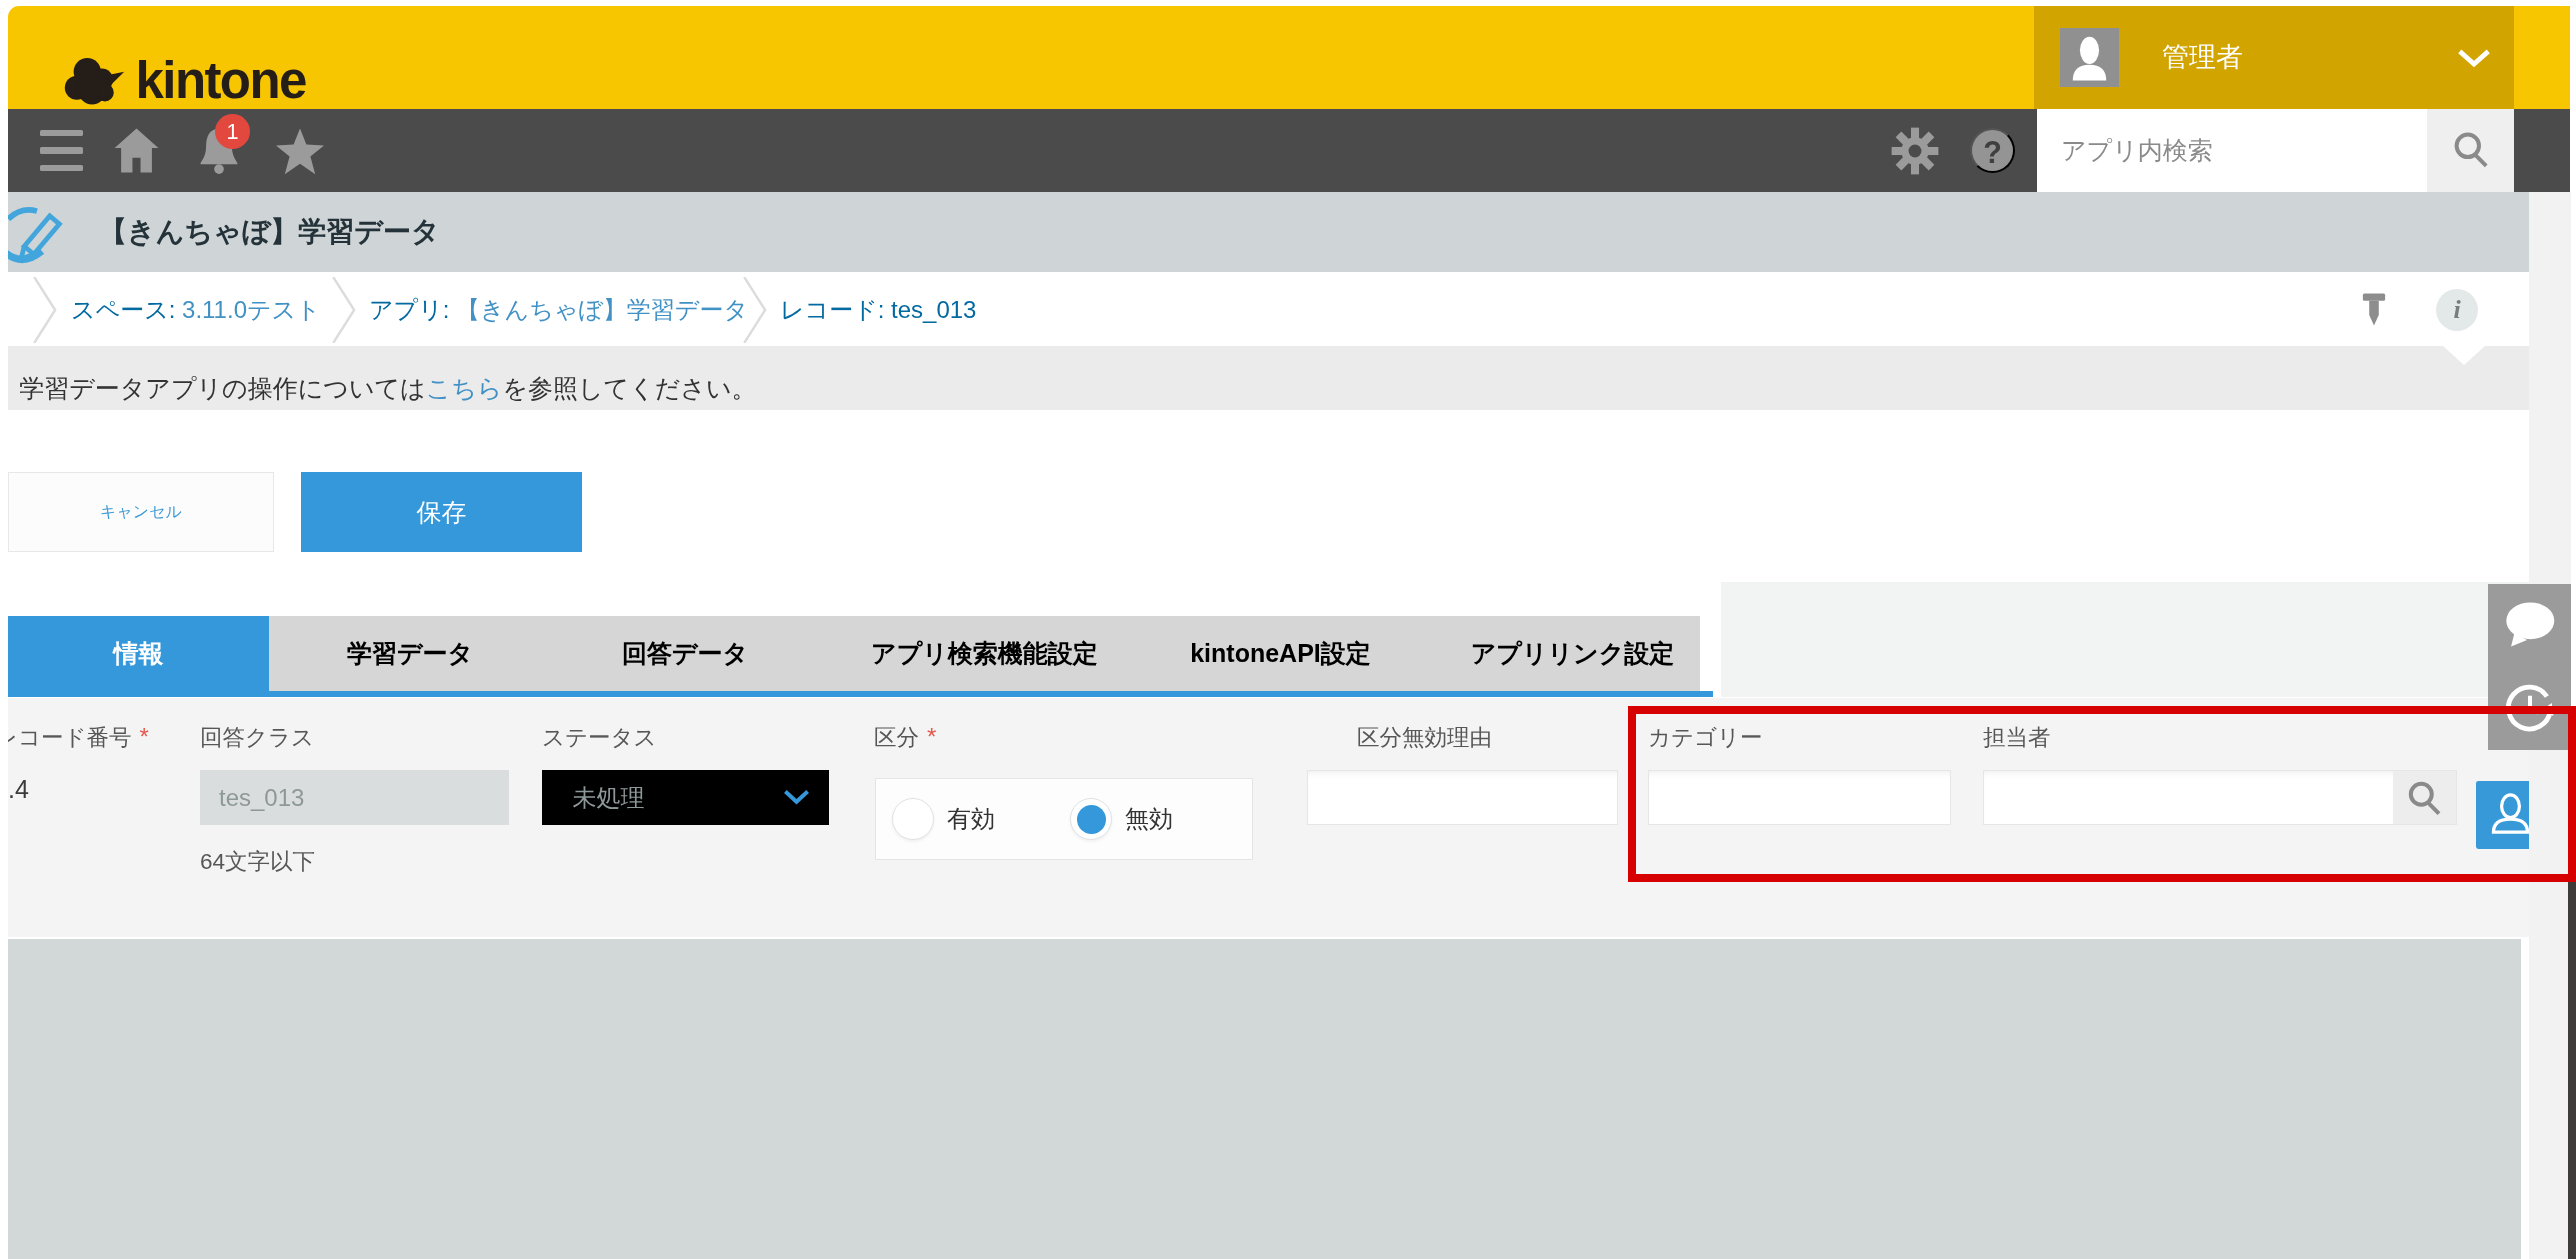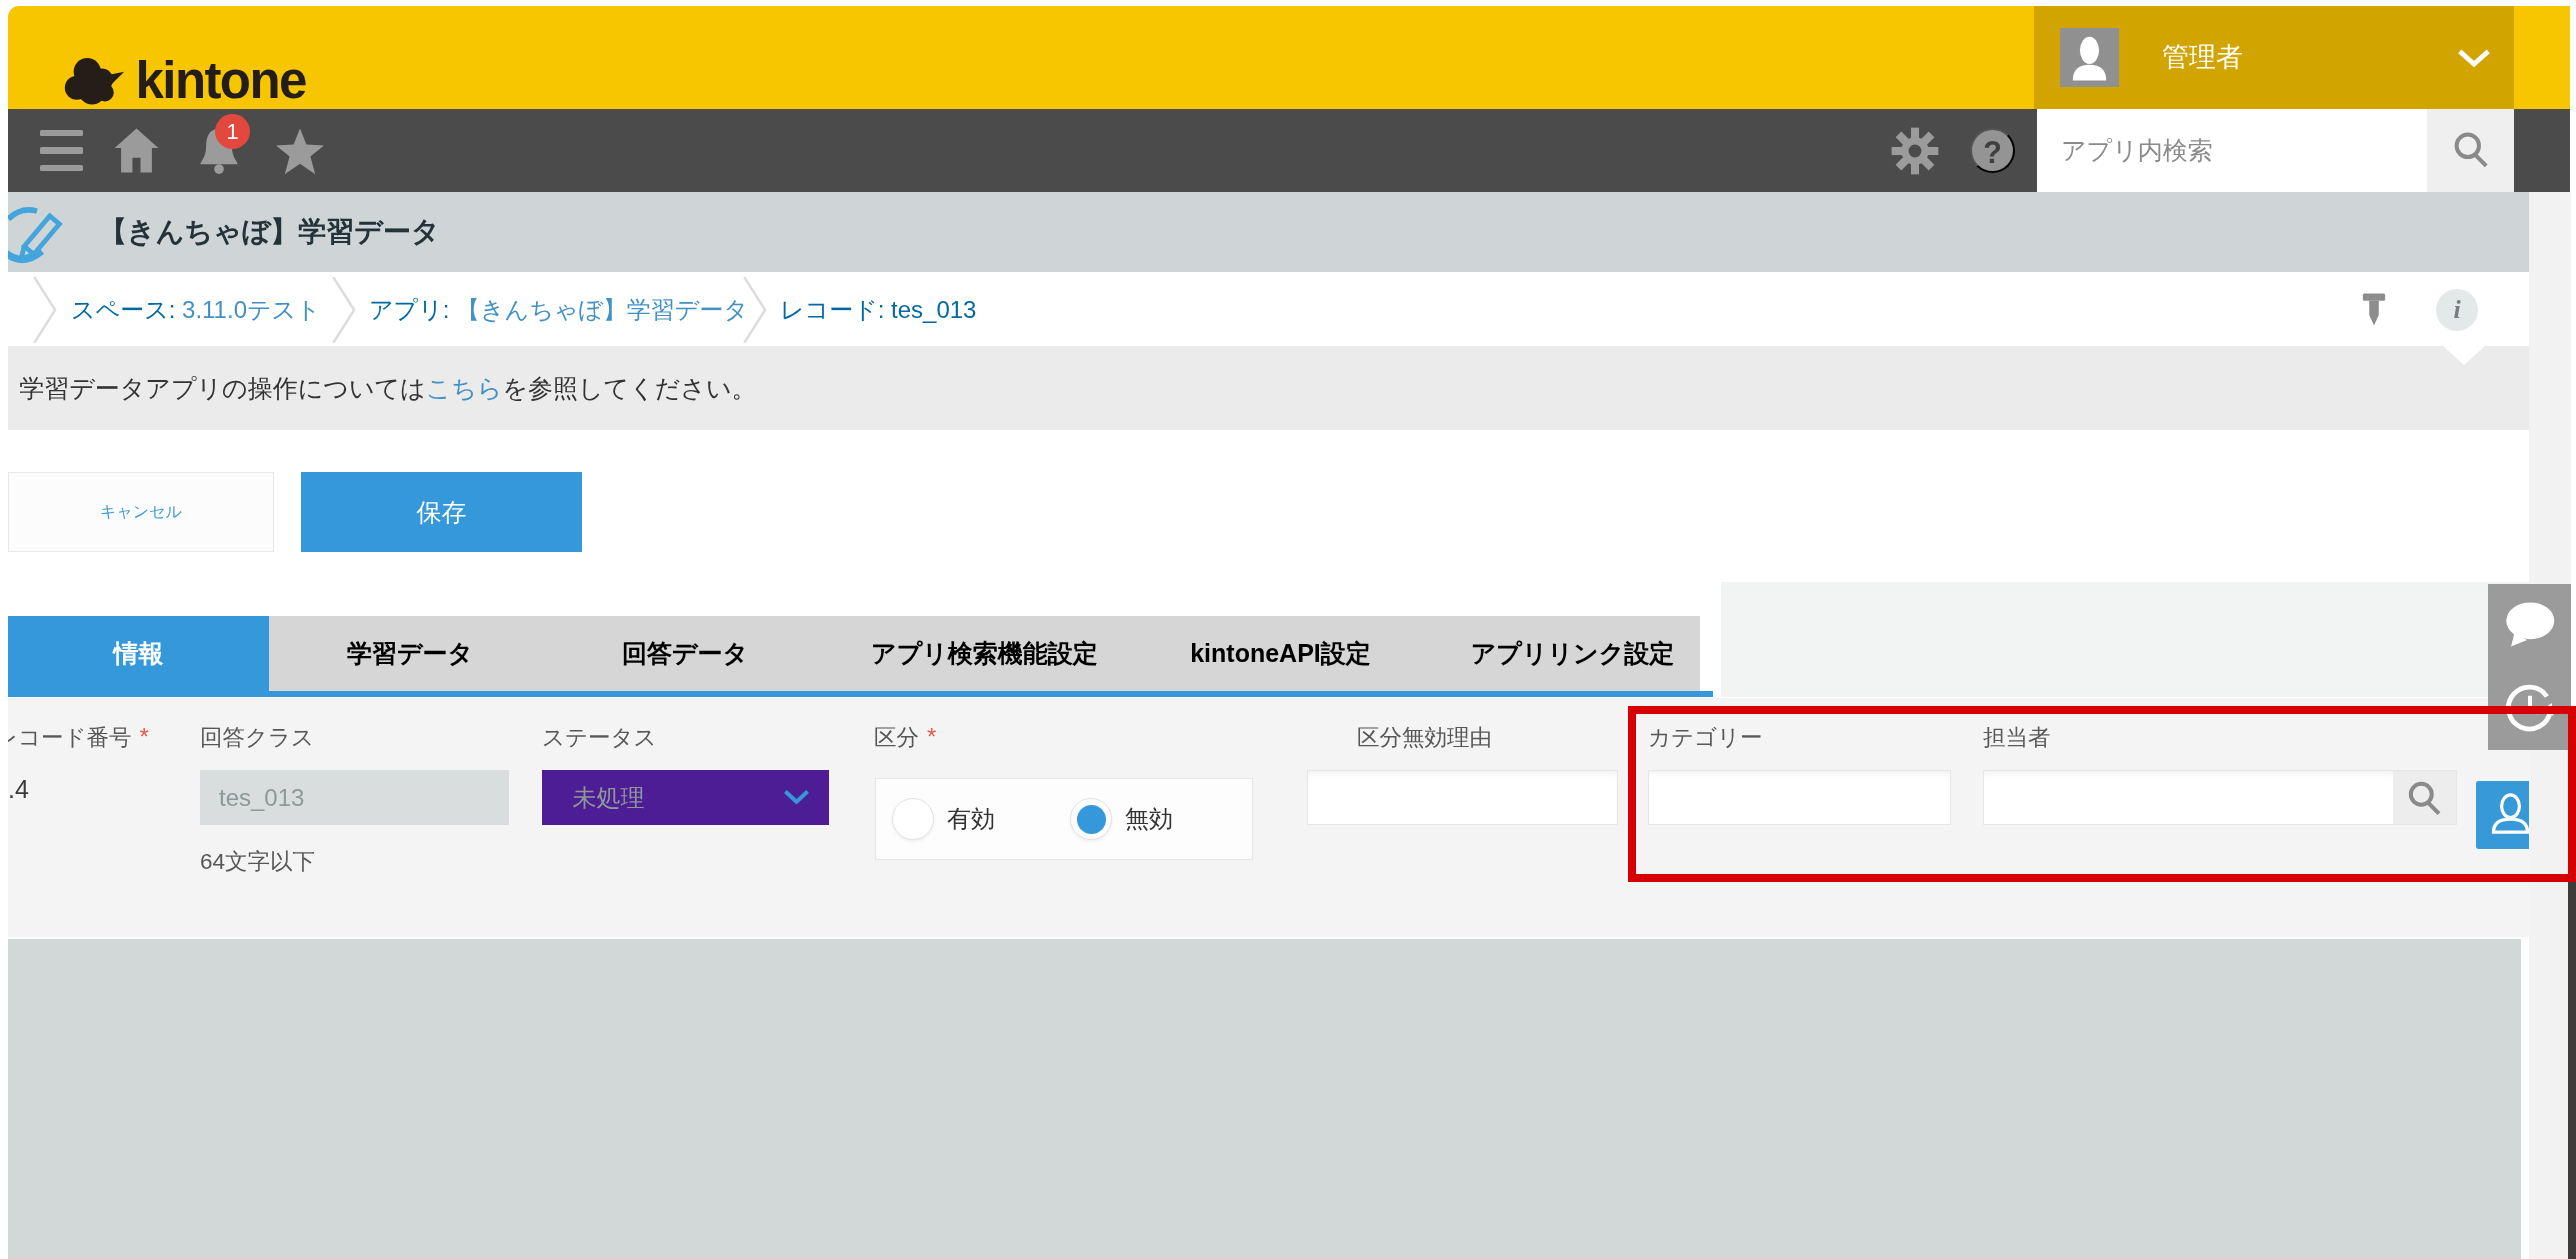--- a/index.html
+++ b/index.html
@@ -48,21 +48,21 @@
   .crumb { position:absolute; top:0; height:73px; line-height:73px; font-size:24px; white-space:nowrap; }
   .crumb .pre { color:#0369a1; }
   .crumb a { color:#4191c5; text-decoration:none; }
   .crumb-chev { position:absolute; top:4px; }
   #pin-btn { left:2348px; top:19px; width:35px; height:35px; background:none; border:none; }
   #info-btn { left:2428px; top:16px; width:42px; height:42px; border-radius:50%; background:#e3e8e9;
               border:none; color:#757f82; font-size:26px; font-style:italic; font-weight:bold;
               font-family:"Liberation Serif", serif; text-align:center; line-height:40px; }
 
   
-  #notice { left:8px; top:346px; width:2562px; height:84px; background:#ebebeb; }
+  #notice { left:8px; top:346px; width:2562px; height:64px; background:#ebebeb; }
   #notice .txt { position:absolute; left:11.2px; top:0; height:84px; line-height:84px; font-size:25px; color:#333; white-space:nowrap; }
   #notice a { color:#4191c5; text-decoration:none; }
   #notice-wedge { left:2435px; top:0; width:0; height:0;
                   border-left:21px solid transparent; border-right:21px solid transparent;
                   border-top:19px solid #ffffff; }
 
   
   #cancel-btn { left:8px; top:472px; width:266px; height:80px; background:#fcfcfc;
                 border:1.6px solid #e8e8e8; color:#3e9bd4; font-size:16px; font-family:"Liberation Sans",sans-serif; }
   #save-btn { left:301px; top:472px; width:281px; height:80px; background:#3498db;
@@ -85,21 +85,21 @@
   .f-input { position:absolute; top:72px; height:55px; border:1.6px solid #e6e6e6; background:#fff;
              font-size:24px; color:#333; padding-left:19px; outline:none;
              box-shadow:inset 0 6.4px 8px -6.4px rgba(0,0,0,.10); font-family:"Liberation Sans",sans-serif; }
   .f-disabled { background:#d9dddd; border:none; color:#8f9899; box-shadow:none; }
   #rec-label { left:-13px; }
   #rec-value { position:absolute; left:0; top:77px; font-size:25px; color:#3a3a3a; }
   #ans-label { left:192px; }
   #ans-input { left:192px; width:309px; }
   #ans-helper { position:absolute; left:192px; top:148px; font-size:22.5px; color:#575757; }
   #status-label { left:534px; }
-  #status-box { position:absolute; left:534px; top:72px; width:287px; height:55px; background:#4c1d95; }
+  #status-box { position:absolute; left:534px; top:72px; width:287px; height:55px; background:#000000; }
   #status-value { position:absolute; left:30.5px; top:0; height:55px; line-height:55px; font-size:24px; color:#8f9899; }
   #status-chev { position:absolute; right:19px; top:19px; }
   #kubun-label { left:866px; }
   #kubun-box { position:absolute; left:867px; top:80px; width:378px; height:82px; background:#fdfdfd;
                border:1.6px solid #e5e5e5; display:flex; align-items:center; }
   .radio { width:42px; height:42px; border-radius:50%; background:#fff; border:1.6px solid #e2e2e2;
            display:flex; align-items:center; justify-content:center; box-shadow:0 1.6px 3.2px rgba(0,0,0,.06); }
   .radio .dot { width:29px; height:29px; border-radius:50%; background:#3498db; display:none; }
   .radio.sel .dot { display:block; }
   .radio-lab { font-size:24px; color:#333; margin-left:13px; }

